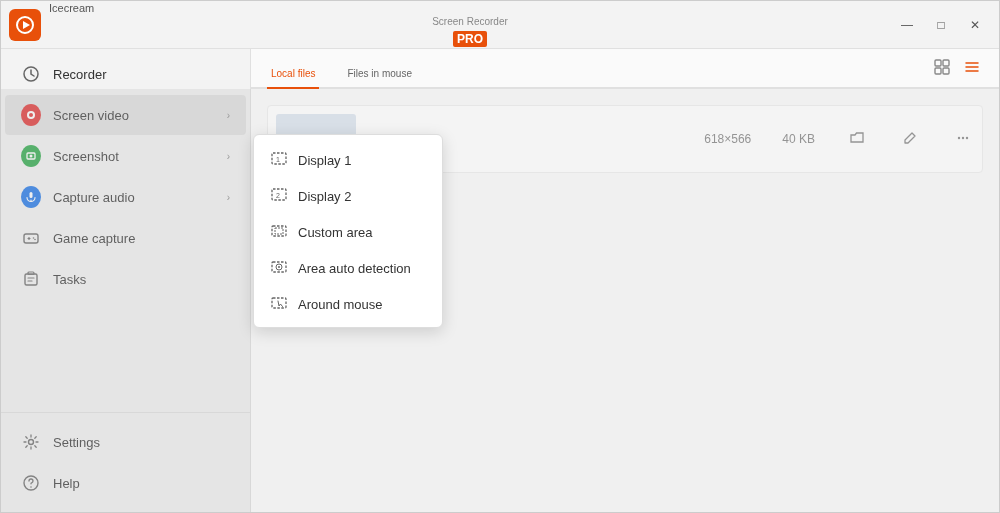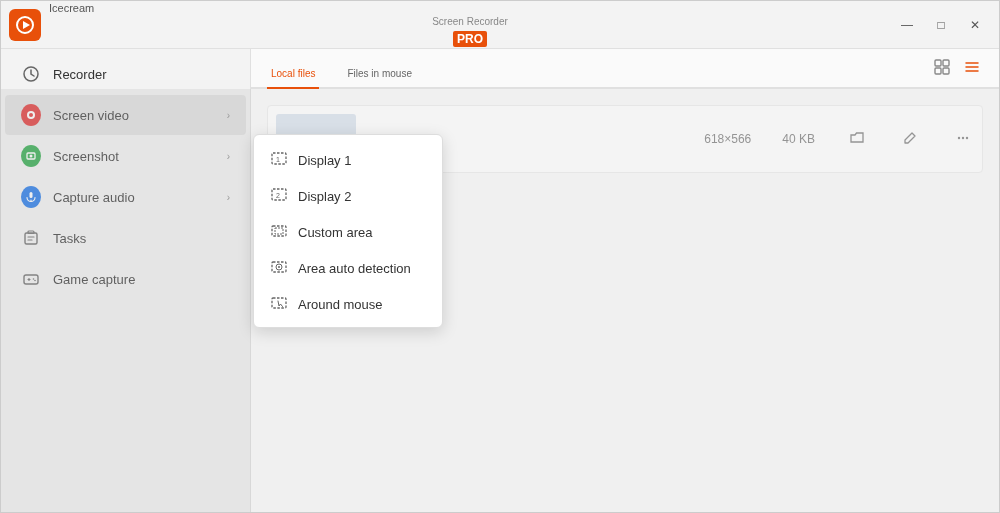--- a/index.html
+++ b/index.html
@@ -389,42 +389,65 @@
                 </svg>
               </div>
             </div>
             <span class="sidebar-item-label">Capture audio</span>
             <span class="sidebar-item-arrow">›</span>
           </div>
 
           <div class="sidebar-item">
             <div class="sidebar-item-icon">
               <svg width="18" height="18" viewBox="0 0 18 18" fill="none">
-                <rect x="3" y="4" width="12" height="11" rx="1.5" stroke="#666" stroke-width="1.4"></rect>
-                <line x1="6" y1="8" x2="12" y2="8" stroke="#666" stroke-width="1.2" stroke-linecap="round"></line>
-                <line x1="6" y1="11" x2="10" y2="11" stroke="#666" stroke-width="1.2" stroke-linecap="round"></line>
-                <rect x="6" y="2" width="6" height="2.5" rx="1" stroke="#666" stroke-width="1.2"></rect>
-              </svg>
-            </div>
-            <span class="sidebar-item-label">Tasks</span>
-          </div>
-
-          <div class="sidebar-item">
-            <div class="sidebar-item-icon">
-              <svg width="18" height="18" viewBox="0 0 18 18" fill="none">
                 <rect x="2" y="5" width="14" height="9" rx="2" stroke="#666" stroke-width="1.4"></rect>
                 <line x1="6" y1="9.5" x2="8" y2="9.5" stroke="#666" stroke-width="1.2" stroke-linecap="round"></line>
                 <line x1="7" y1="8.5" x2="7" y2="10.5" stroke="#666" stroke-width="1.2" stroke-linecap="round"></line>
                 <circle cx="11.5" cy="9" r="0.8" fill="#666"></circle>
                 <circle cx="13" cy="10.5" r="0.8" fill="#666"></circle>
               </svg>
             </div>
             <span class="sidebar-item-label">Game capture</span>
           </div>
 
+          <div class="sidebar-item">
+            <div class="sidebar-item-icon">
+              <svg width="18" height="18" viewBox="0 0 18 18" fill="none">
+                <rect x="3" y="4" width="12" height="11" rx="1.5" stroke="#666" stroke-width="1.4"></rect>
+                <line x1="6" y1="8" x2="12" y2="8" stroke="#666" stroke-width="1.2" stroke-linecap="round"></line>
+                <line x1="6" y1="11" x2="10" y2="11" stroke="#666" stroke-width="1.2" stroke-linecap="round"></line>
+                <rect x="6" y="2" width="6" height="2.5" rx="1" stroke="#666" stroke-width="1.2"></rect>
+              </svg>
+            </div>
+            <span class="sidebar-item-label">Tasks</span>
+          </div>
+
+        </div>
+        <div class="sidebar-bottom">
+
+          <div class="sidebar-item">
+            <div class="sidebar-item-icon">
+              <svg width="18" height="18" viewBox="0 0 18 18" fill="none">
+                <circle cx="9" cy="9" r="2.5" stroke="#666" stroke-width="1.4"></circle>
+                <path d="M9 2v2M9 14v2M2 9h2M14 9h2M3.8 3.8l1.4 1.4M12.8 12.8l1.4 1.4M3.8 14.2l1.4-1.4M12.8 5.2l1.4-1.4" stroke="#666" stroke-width="1.3" stroke-linecap="round"></path>
+              </svg>
+            </div>
+            <span class="sidebar-item-label">Settings</span>
+          </div>
+
+          <div class="sidebar-item">
+            <div class="sidebar-item-icon">
+              <svg width="18" height="18" viewBox="0 0 18 18" fill="none">
+                <circle cx="9" cy="9" r="7" stroke="#666" stroke-width="1.4"></circle>
+                <path d="M7 7c0-1.1.9-2 2-2s2 .9 2 2c0 1-.7 1.7-1.5 2-.4.1-.5.4-.5.8" stroke="#666" stroke-width="1.3" stroke-linecap="round"></path>
+                <circle cx="9" cy="13" r="0.8" fill="#666"></circle>
+              </svg>
+            </div>
+            <span class="sidebar-item-label">Help</span>
+          </div>
         </div>
       </div>
 
       <div class="content-area">
 
         <div class="tab-bar">
           <div class="tab-left">
             <div class="tab active">Local files</div>
             <div class="tab">Files in mouse</div>
           </div>

